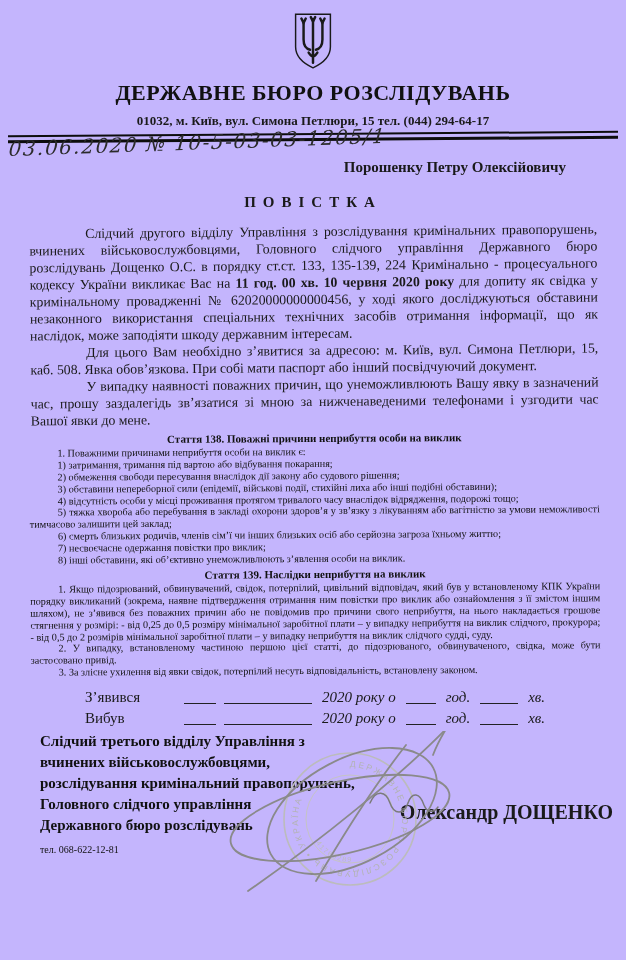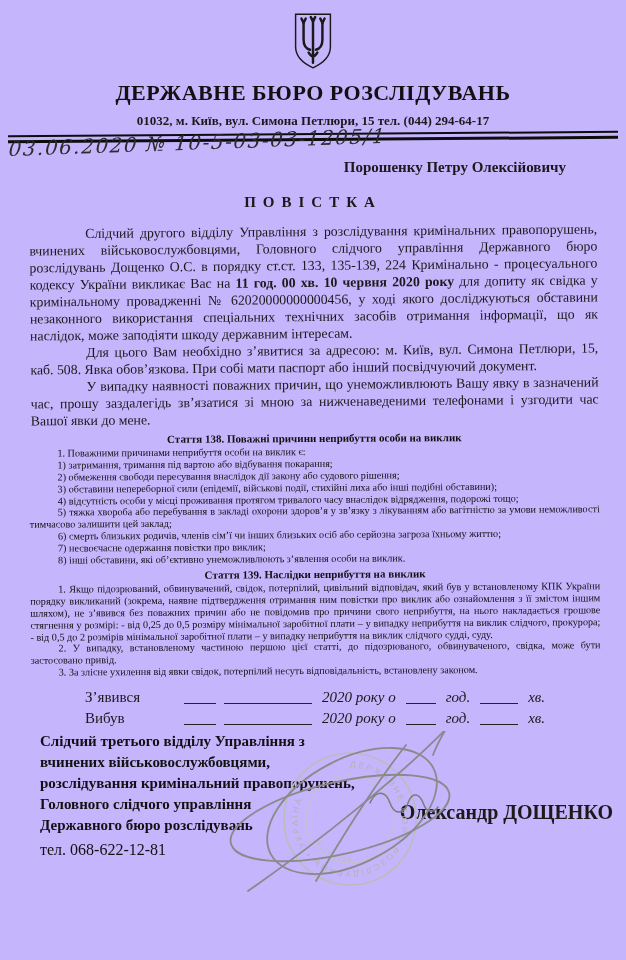--- a/index.html
+++ b/index.html
@@ -39,21 +39,21 @@
   
   .attendance{margin:10px 0 0 85px;font-size:15px;}
   .att-row{display:flex;align-items:center;height:21px;}
   .att-label{width:95px;}
   .att-text{margin:0 6px;font-style:italic;}
   .blank{display:inline-block;border-bottom:1.4px solid #222;height:13px;margin:0 4px 2px 4px;}
   .w35{width:32px}.w92{width:88px}.w32{width:30px}.w40{width:38px}
   
   .footer{position:relative;margin-top:2px;height:190px;}
   .sig-block{margin-left:40px;width:370px;font-weight:bold;font-size:15px;line-height:21px;color:#111;}
-  .sig-phone{margin-top:3px;font-weight:normal;font-size:16px;}
+  .sig-phone{margin-top:3px;font-weight:normal;font-size:10px;}
   .signer-name{position:absolute;top:70px;right:13px;font-weight:bold;font-size:20px;white-space:nowrap;}
   .stampsvg{position:absolute;left:220px;top:0;pointer-events:none;}
 </style>
 </head>
 <body>
 
 <div class="page">
 
   <div class="hdr">
     <svg class="emblem" viewBox="0 0 60 80">

